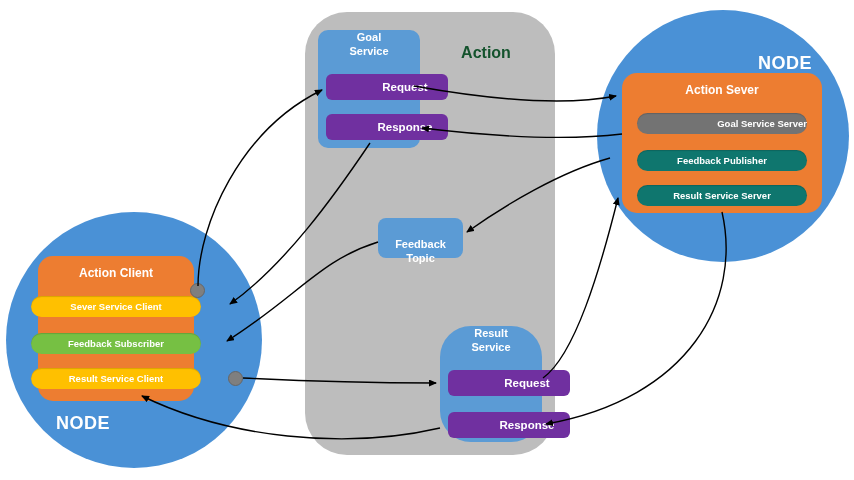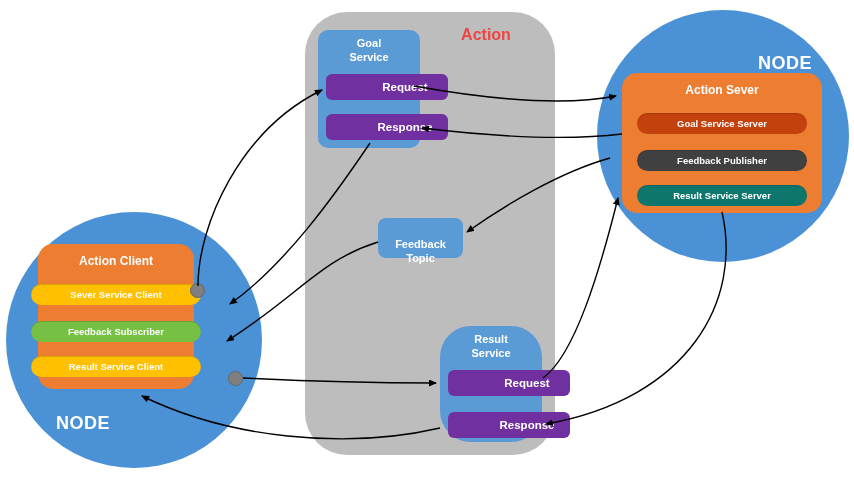--- a/index.html
+++ b/index.html
@@ -5,36 +5,36 @@
   html,body { margin:0; padding:0; background:#ffffff; }
   .stage {
     position:relative; width:854px; height:480px; background:#ffffff;
     font-family:"Liberation Sans", sans-serif; overflow:hidden;
   }
   .action-area {
     position:absolute; left:305px; top:12px; width:250px; height:443px;
     background:#BDBDBD; border-radius:42px;
   }
   .action-label {
-    position:absolute; left:438px; top:26px; width:96px; text-align:center;
-    color:#ef4444; font-weight:bold; font-size:16px;
+    position:absolute; left:438px; top:44px; width:96px; text-align:center;
+    color:#14532d; font-weight:bold; font-size:16px;
   }
   .node-circle { position:absolute; border-radius:50%; background:#4A91D6; }
   #server-circle { left:597px; top:10px; width:252px; height:252px; }
   #client-circle { left:6px;  top:212px; width:256px; height:256px; }
   .node-label {
     position:absolute; color:#ffffff; font-weight:bold; font-size:18px;
     letter-spacing:0.5px;
   }
   #server-node-label { left:758px; top:53px; }
   #client-node-label { left:56px;  top:413px; }
 
   .inner-box { position:absolute; background:#ED7D31; border-radius:15px; }
   #server-box { left:622px; top:73px;  width:200px; height:140px; }
-  #client-box { left:38px;  top:244px; width:156px; height:145px; }
+  #client-box { left:38px;  top:256px; width:156px; height:145px; }
   .inner-title {
     color:#ffffff; font-weight:bold; font-size:12px; text-align:center;
     margin-top:10px;
   }
   .pill {
     position:absolute; left:50%; transform:translateX(-50%);
     width:170px; height:21px; border-radius:11px;
     color:#ffffff; font-weight:bold; font-size:9.5px; line-height:21px;
     text-align:center; box-shadow:0 1px 1px rgba(0,0,0,0.15) inset;
   }
@@ -42,21 +42,21 @@
   .pill-2 { top:77px; }
   .pill-3 { top:112px; }
 
   .svc {
     position:absolute; background:#5B9BD5; border-radius:10px;
     color:#ffffff; font-weight:bold; text-align:center;
   }
   #goal-service   { left:318px; top:30px;  width:102px; height:118px; }
   #result-service { left:440px; top:326px; width:102px; height:116px;border-radius:31px; }
   #feedback-topic { left:378px; top:218px; width:85px;  height:40px; border-radius:8px; }
-  .svc-title { font-size:11px; line-height:14px; padding-top:6px; width:60px; margin:0 auto; }
+  .svc-title { font-size:11px; line-height:14px; width:60px; margin:0 auto; }
   #feedback-topic .svc-title { padding-top:19px; }
   .btn {
     position:absolute; left:8px; width:86px; height:26px;
     background:#7030A0; border-radius:6px;
     color:#ffffff; font-weight:bold; font-size:11.5px; line-height:26px;
     text-align:center;
     padding-left:36px;
   }
   .btn-request  { top:44px; }
   #goal-service .btn-response { top:84px; }
@@ -82,22 +82,22 @@
   <div class="action-area"></div>
   <div class="action-label">Action</div>
 
   <div class="node-circle" id="server-circle"></div>
   <div class="node-circle" id="client-circle"></div>
   <div class="node-label" id="server-node-label">NODE</div>
   <div class="node-label" id="client-node-label">NODE</div>
 
   <div class="inner-box" id="server-box">
     <div class="inner-title">Action Sever</div>
-    <div class="pill pill-1" style="background: #c2410c;">Goal Service Server</div>
-    <div class="pill pill-2" style="background: #404040;">Feedback Publisher</div>
+    <div class="pill pill-1" style="background: #737373; text-align: right;">Goal Service Server</div>
+    <div class="pill pill-2" style="background: #0f766e;">Feedback Publisher</div>
     <div class="pill pill-3" style="background: #0f766e;">Result Service Server</div>
   </div>
 
   <div class="inner-box" id="client-box">
     <div class="inner-title">Action Client</div>
     <div class="pill pill-1" style="background: rgb(255, 192, 0);">Sever Service Client</div>
     <div class="pill pill-2" style="background: rgb(118, 192, 67);">Feedback Subscriber</div>
     <div class="pill pill-3" style="background: rgb(255, 192, 0);">Result Service Client</div>
   </div>
 

